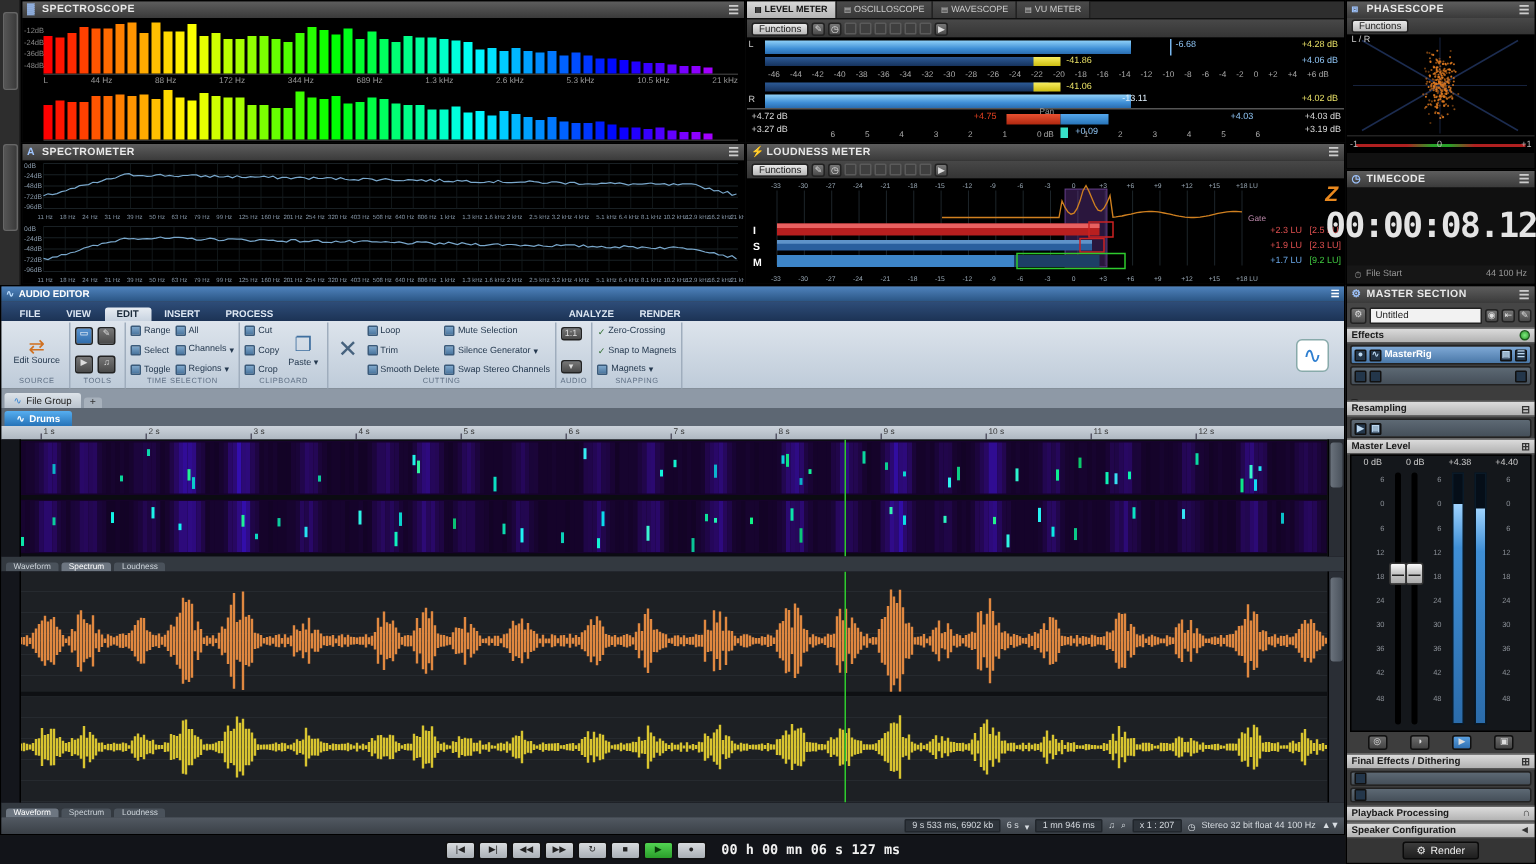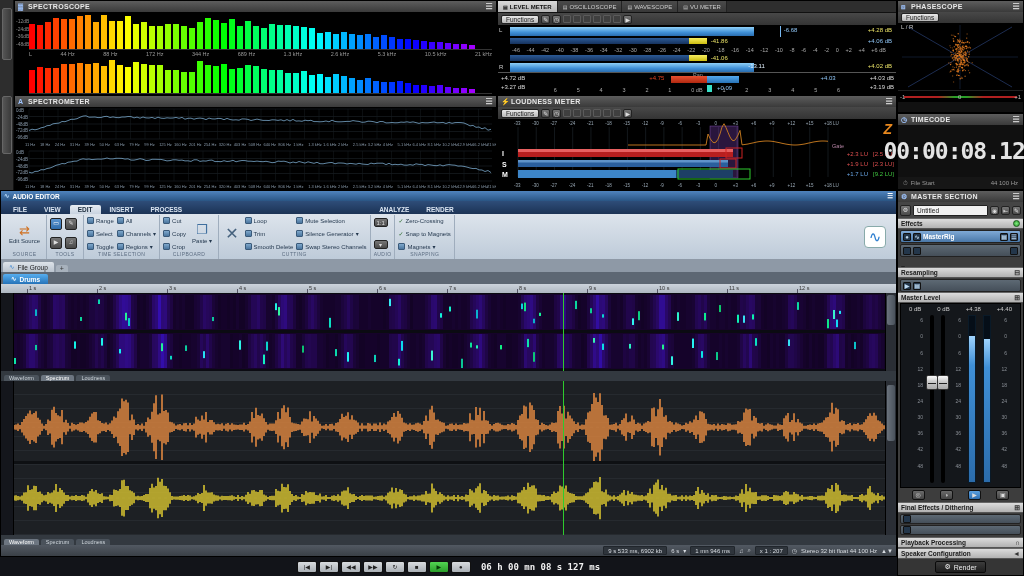--- a/index.html
+++ b/index.html
@@ -1910,21 +1910,21 @@
   <span id="tbuttons" style="display:flex;gap:2px;">
       <div class="tbtn">|◀</div>
       <div class="tbtn">▶|</div>
       <div class="tbtn">◀◀</div>
       <div class="tbtn">▶▶</div>
       <div class="tbtn">↻</div>
       <div class="tbtn">■</div>
       <div class="tbtn play">▶</div>
       <div class="tbtn">●</div>
     </span>
-  <span class="ttime">06 h 00 mn 08 s 127 ms</span>
+  <span class="ttime">00 h 00 mn 06 s 127 ms</span>
 </div>
 
 <div id="master">
   <div class="ptitle">
     <span class="ico">⚙</span>
     <span>MASTER SECTION</span>
     <span class="menu">☰</span>
   </div>
   <div style="height:16px;display:flex;align-items:center;gap:2px;padding:0 2px;background:#454545;">
     <span class="tinybtn" style="width:11px;height:11px;">⚙</span>

